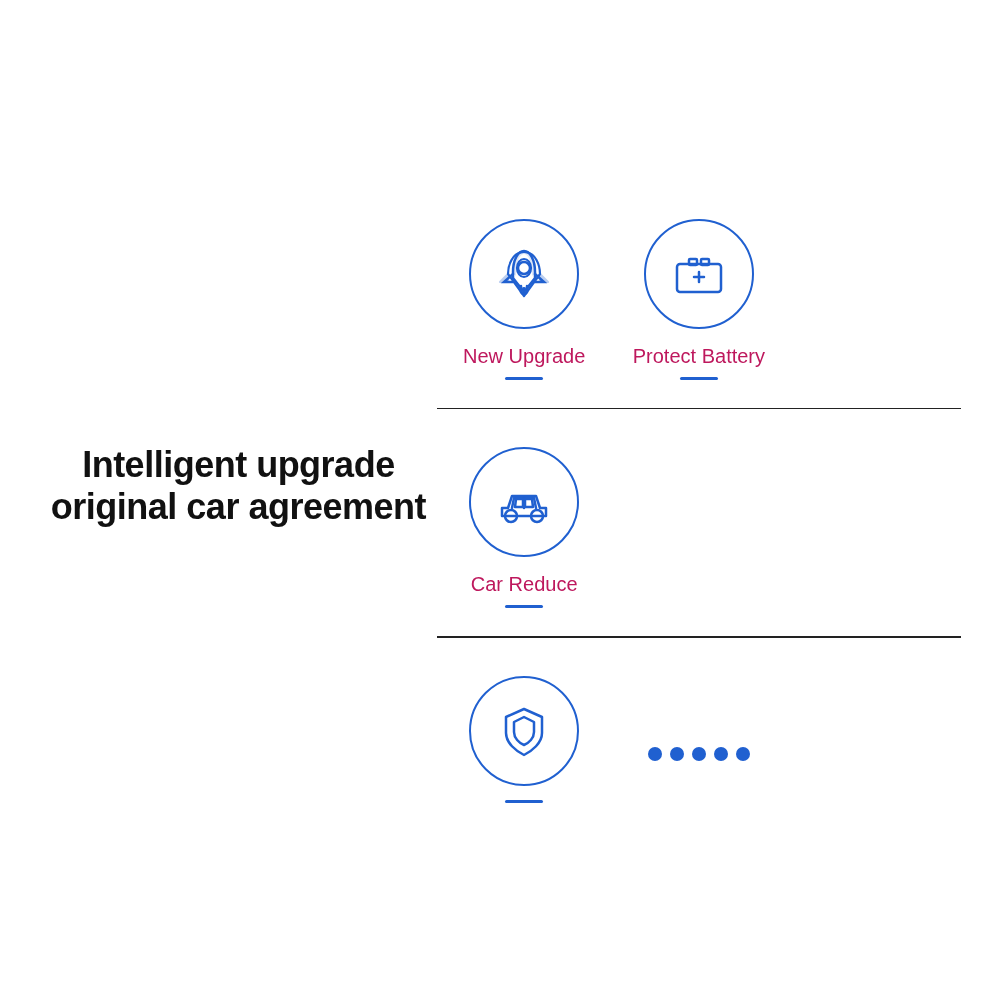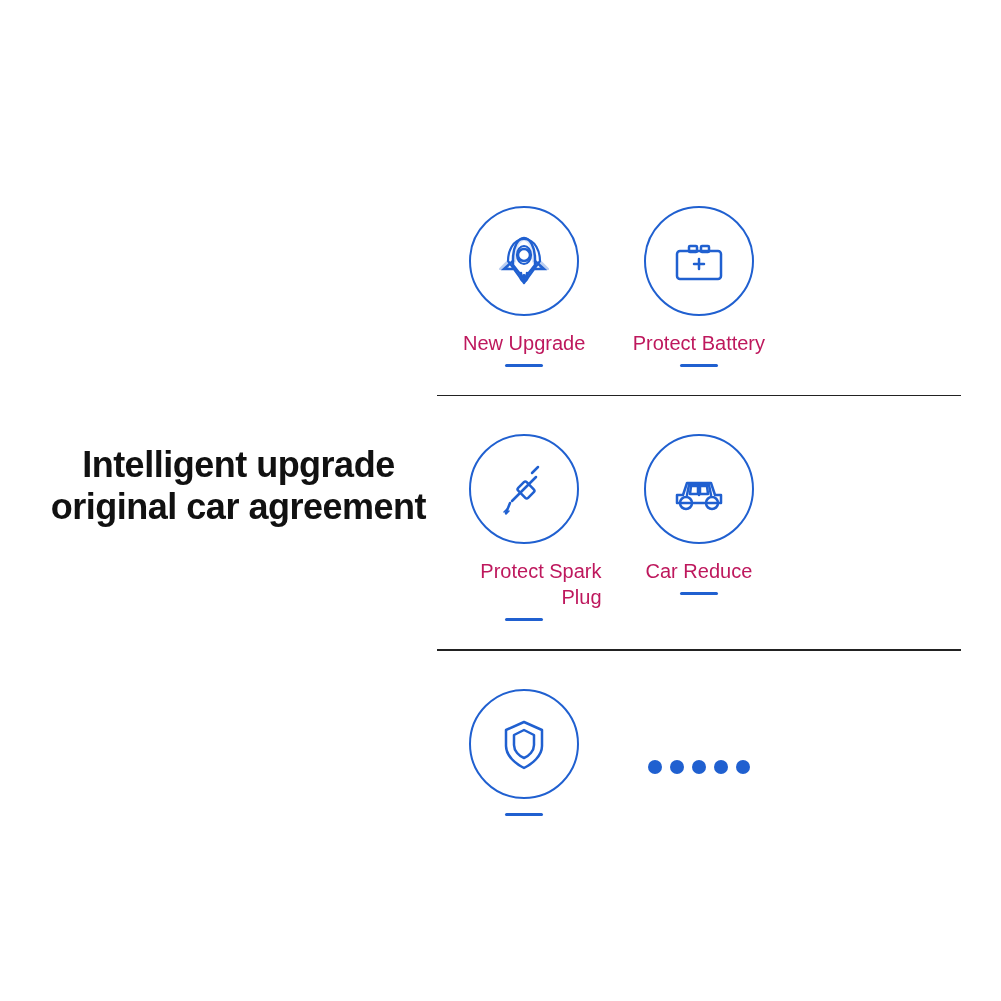--- a/index.html
+++ b/index.html
@@ -142,40 +142,20 @@
           </g>
         </svg>
       </div>
       <span class="feature-label">Protect Battery</span>
       <div class="feature-underline"></div>
     </div>
 
     <div class="divider"></div>
 
 
-    <div class="feature-item">
-      <div class="icon-circle">
-        <svg viewBox="0 0 60 60">
-          <g fill="none" stroke="#2060d0" stroke-width="2.5" stroke-linecap="round" stroke-linejoin="round">
-
-            <line x1="18" y1="42" x2="42" y2="18"></line>
-
-            <rect x="26" y="24" width="12" height="14" rx="2" transform="rotate(-45 32 31)"></rect>
-
-            <line x1="38" y1="14" x2="44" y2="8"></line>
-
-            <path d="M16 44 L12 54"></path>
-
-            <path d="M13 50 L10 53 M15 52 L12 55" stroke-width="1.5"></path>
-          </g>
-        </svg>
-      </div>
-      <span class="feature-label">Protect Spark Plug</span>
-      <div class="feature-underline"></div>
-    </div>
 
     <div class="feature-item">
       <div class="icon-circle">
         <svg viewBox="0 0 60 60">
           <g fill="none" stroke="#2060d0" stroke-width="2.5" stroke-linecap="round" stroke-linejoin="round">
 
             <path d="M8 36 L8 44 L52 44 L52 36 L46 36 L42 24 L18 24 L14 36 Z"></path>
 
             <path d="M18 36 L20 26 L40 26 L42 36"></path>
 

